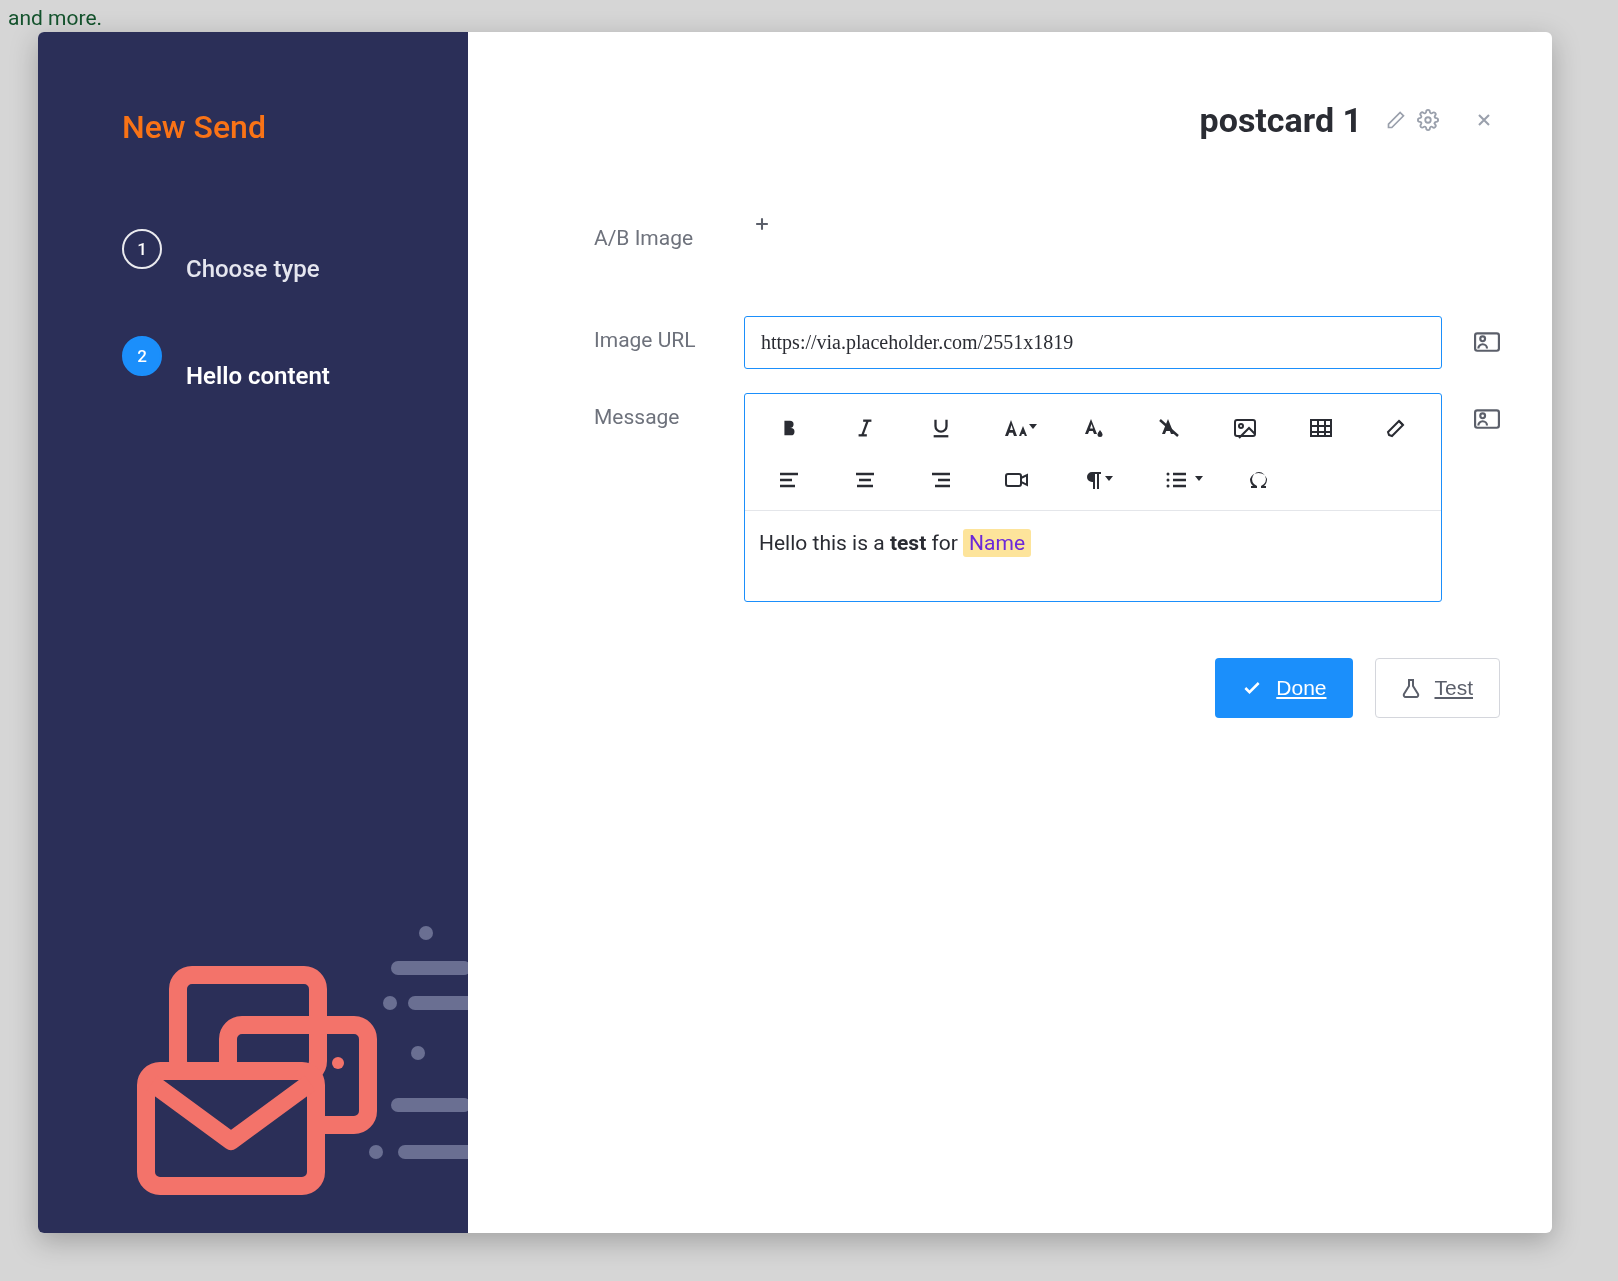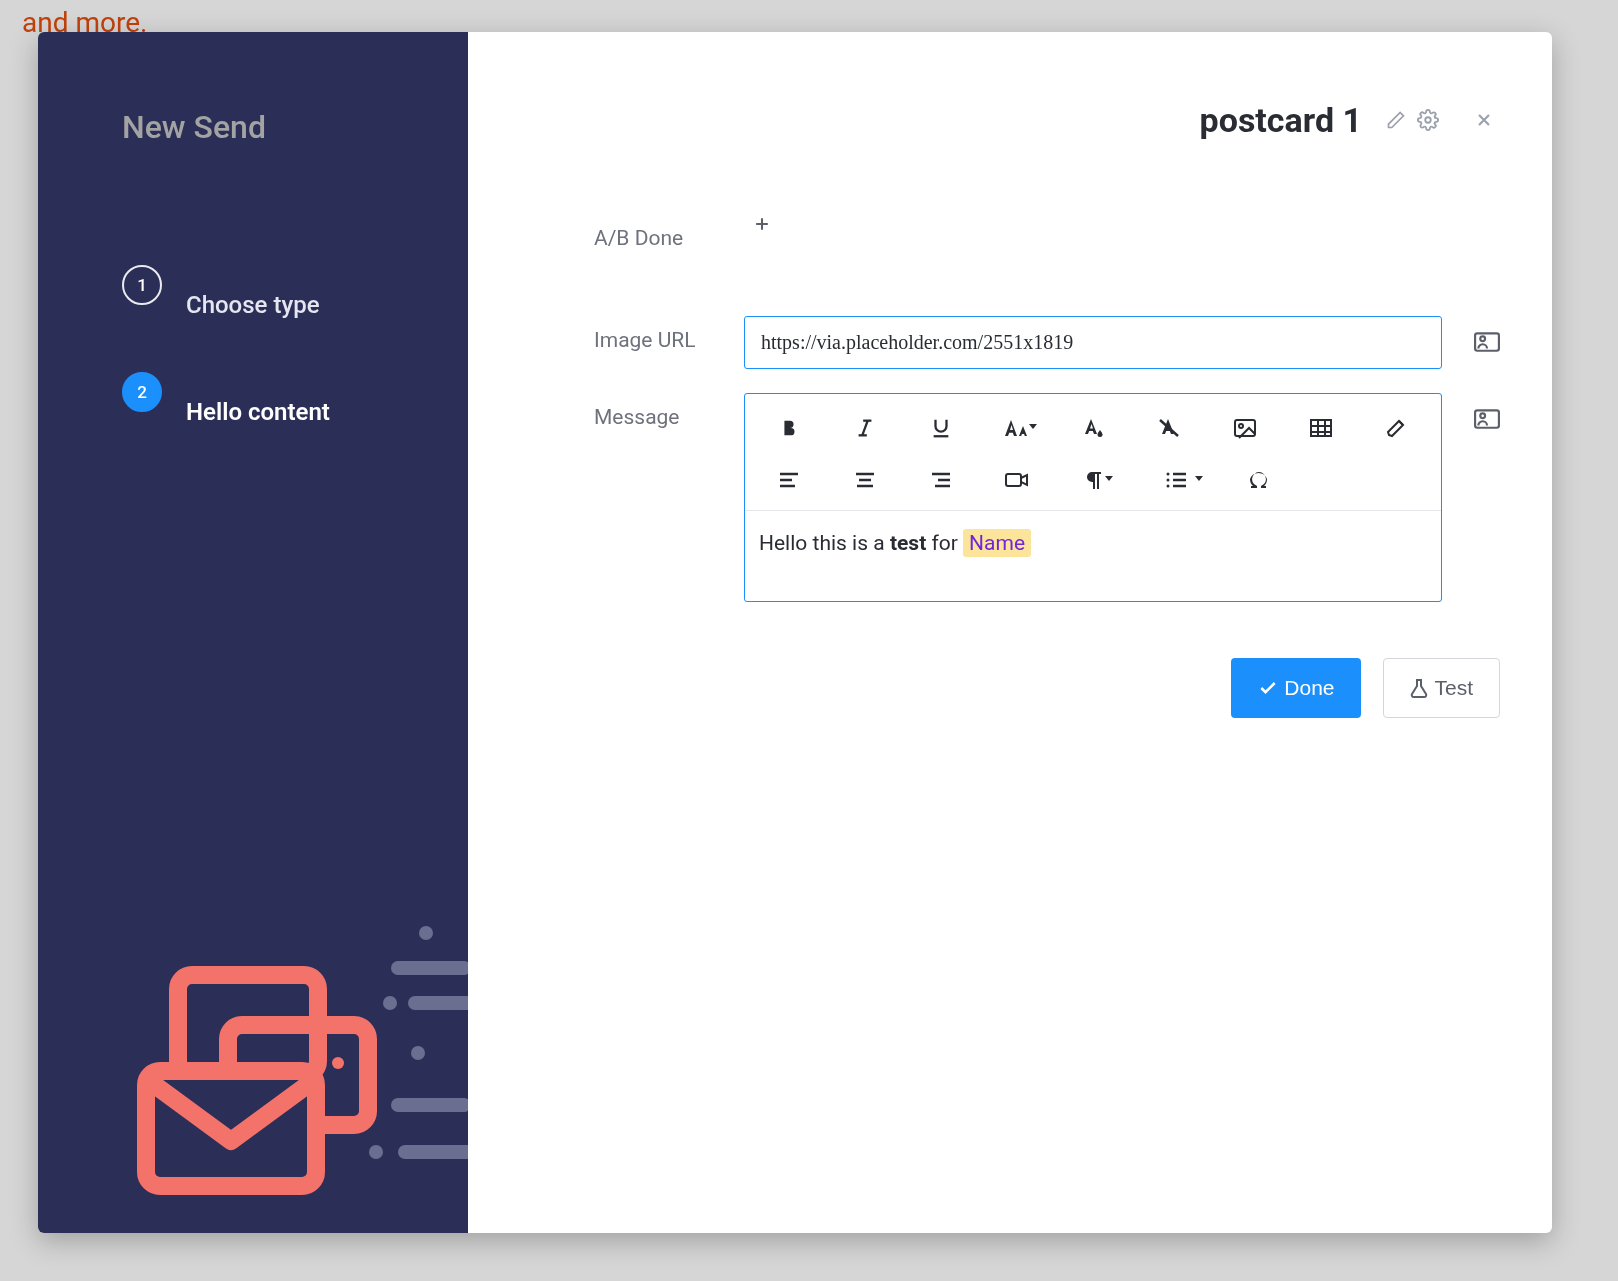--- a/index.html
+++ b/index.html
@@ -9,22 +9,22 @@
     background: #d6d6d6;
     color: #333;
     overflow: hidden;
   }
   .backdrop {
     position: absolute; inset: 0;
     background: #d6d6d6;
   }
   .bg-text {
     position: absolute;
-    top: 6px; left: 22px;
-    color: #c2410c; font-size: 28px;
+    top: 6px; left: 8px;
+    color: #14532d; font-size: 21px;
   }
   .modal {
     position: absolute;
     top: 32px; left: 38px; right: 66px; bottom: 48px;
     background: #fff;
     border-radius: 6px;
     box-shadow: 0 8px 28px rgba(0,0,0,.25);
     display: flex;
     overflow: hidden;
   }
@@ -35,23 +35,23 @@
     color: #fff;
     display: flex;
     flex-direction: column;
     position: relative;
     overflow: hidden;
     padding: 76px 48px 0 48px;
   }
   .sidebar-title {
     font-size: 32px;
     font-weight: 500;
-    color: #a3a3a3;
+    color: #f97316;
     margin-left: 36px;
-    margin-bottom: 104px;
+    margin-bottom: 68px;
   }
   .steps { display: flex; flex-direction: column; gap: 38px; margin-left: 36px; }
   .step { display: flex; align-items: center; gap: 24px; cursor: pointer; }
   .step-num {
     width: 40px; height: 40px;
     border-radius: 50%;
     display: flex; align-items: center; justify-content: center;
     font-size: 17px; font-weight: 500;
     border: 2px solid rgba(255,255,255,.9);
     color: #fff;
@@ -164,26 +164,27 @@
     padding: 2px 6px;
     border-radius: 3px;
   }
 
   .actions {
     margin-top: 56px;
     display: flex;
     gap: 22px;
   }
   .btn {
-    display: inline-flex; align-items: center; gap: 6px;
+    display: inline-flex; align-items: center; gap: 14px;
     height: 60px; padding: 0 26px;
     border-radius: 4px;
     font-size: 21px;
     cursor: pointer;
     border: 1px solid transparent;
+    text-decoration: underline;
   }
   .btn-primary { background: #1b8ffb; color: #fff; }
   .btn-secondary { background: #fff; color: #5b5f6a; border-color: #d4d6dc; }
 </style>
 </head>
 <body>
 
 <div class="backdrop">
   <div class="bg-text">and more.</div>
 
@@ -249,21 +250,21 @@
           <div class="icon-btn">
             <svg width="20" height="20" viewBox="0 0 24 24" fill="none" stroke="currentColor" stroke-width="2.5">
                 <path d="M18 6L6 18M6 6l12 12"></path>
               </svg>
           </div>
         </div>
       </div>
 
       <div class="form">
 
-        <div class="form-label abtest-row">A/B Done</div>
+        <div class="form-label abtest-row">A/B Image</div>
         <div class="plus-wrap abtest-row">
           <span class="plus-icon">
             <svg width="20" height="20" viewBox="0 0 24 24" fill="none" stroke="currentColor" stroke-width="2.5">
                 <path d="M12 5v14M5 12h14"></path>
               </svg>
           </span>
         </div>
         <div></div>
 
         <div style="height:18px"></div>

